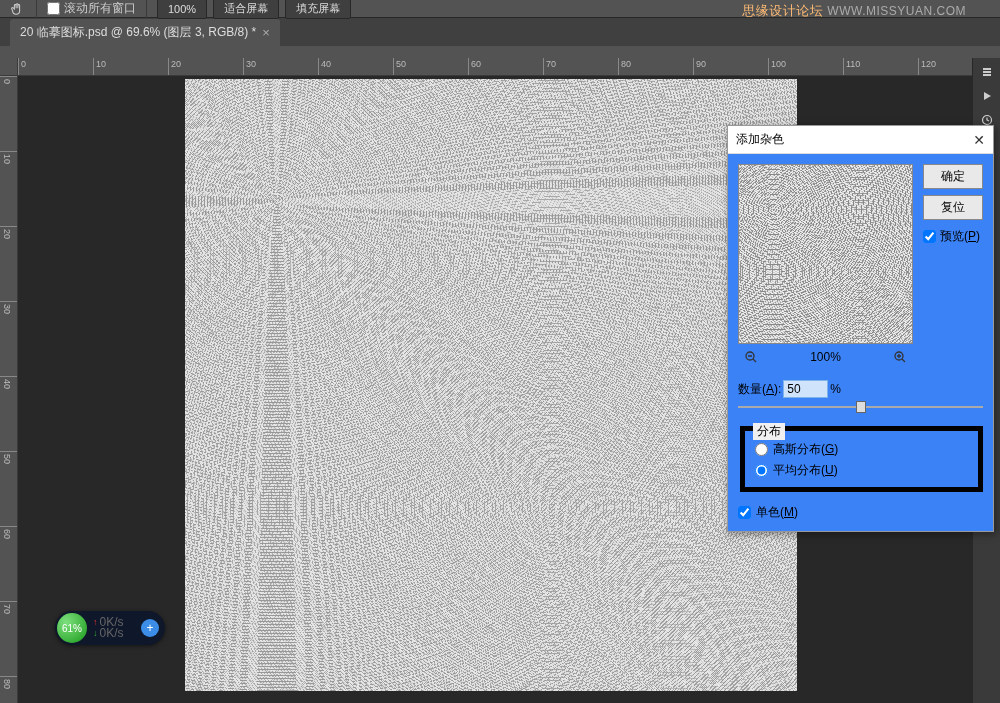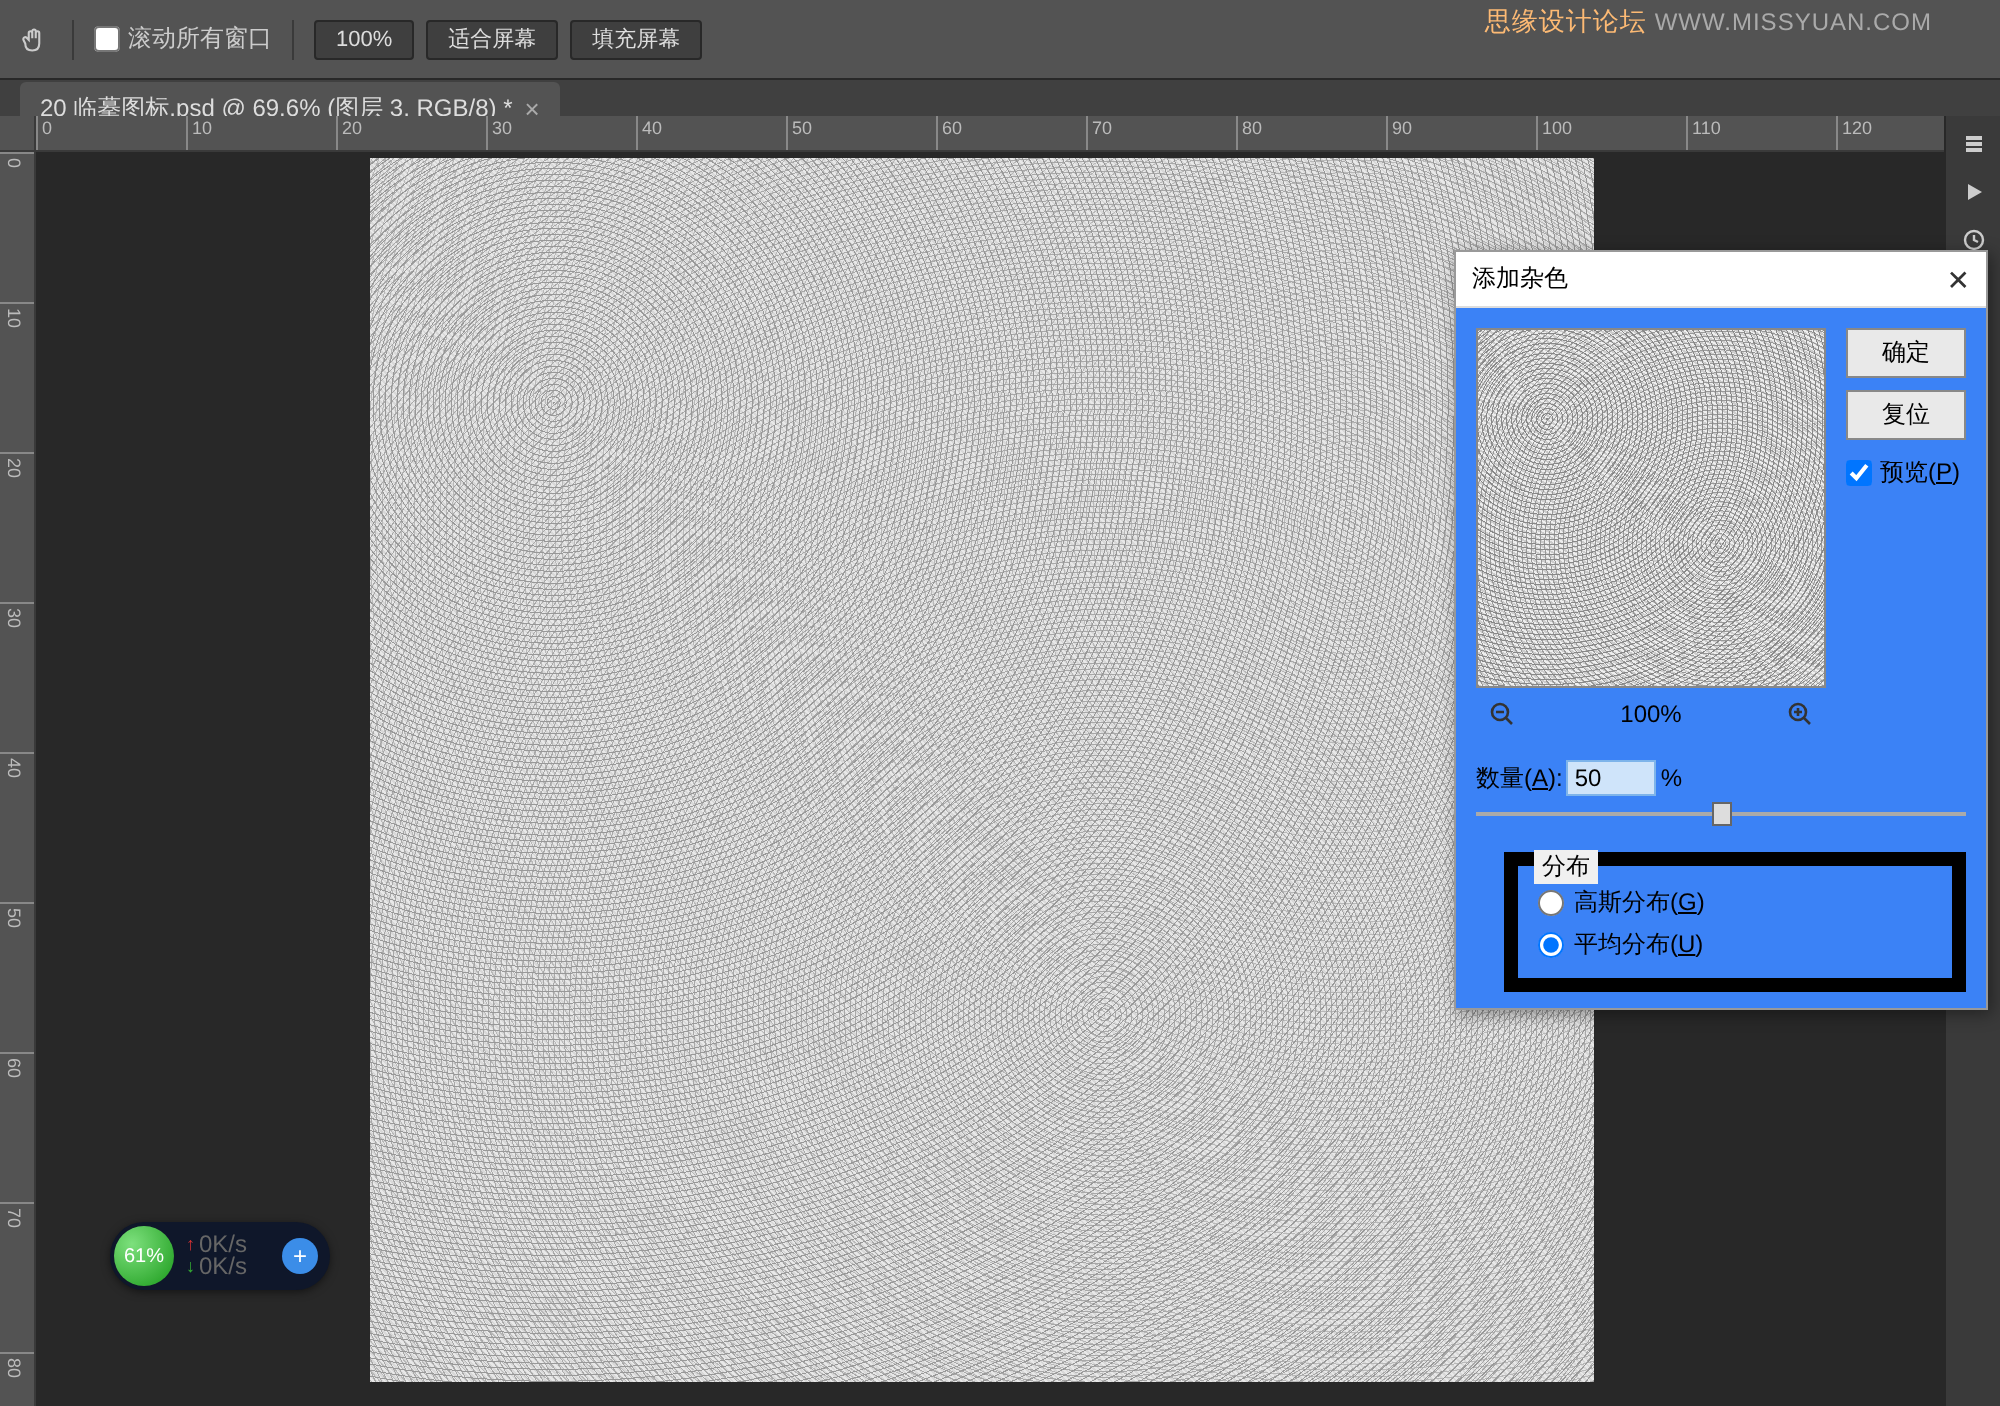--- a/index.html
+++ b/index.html
@@ -1,18 +1,18 @@
 <!DOCTYPE html>
 <html><head>
 <meta charset="utf-8">
 <style>
 * { margin: 0; padding: 0; box-sizing: border-box; font-family: "Microsoft YaHei", Arial, sans-serif; font-size: 12px; }
 body { background: #535353; width: 1000px; height: 703px; overflow: hidden; position: relative; }
 
-.top-bar { background: #535353; height: 40px; display: flex; align-items: center; padding: 0 8px; gap: 6px; border-bottom: 1px solid #282828; }
+.top-bar { background: #535353; height: 18px; display: flex; align-items: center; padding: 0 8px; gap: 6px; border-bottom: 1px solid #282828; }
 .top-bar .icon-btn { width: 18px; height: 18px; display: flex; align-items: center; justify-content: center; color: #ccc; }
 .checkbox-label { display: flex; align-items: center; gap: 4px; color: #ccc; }
 .checkbox-label input { width: 13px; height: 13px; }
 .pill-btn { background: #3f3f3f; border: 1px solid #282828; color: #ddd; padding: 2px 10px; border-radius: 2px; cursor: pointer; font-size: 11px; height: 20px; display:flex; align-items:center; }
 .divider { width: 1px; height: 20px; background: #3a3a3a; margin: 0 4px; }
 
 .tab-bar { background: #404040; height: 28px; display: flex; align-items: flex-end; padding-left: 10px; }
 .tab { background: #535353; color: #ddd; padding: 5px 10px; border-top-left-radius: 3px; border-top-right-radius: 3px; display: flex; align-items: center; gap: 6px; font-size: 11px; }
 .tab .close { color: #aaa; cursor: pointer; font-size: 13px; }
 
@@ -62,21 +62,21 @@
 .ps-btn { border: 1px solid #888; background: #e9e9e9; padding: 3px 0; text-align: center; cursor: pointer; font-size: 12px; }
 .preview-check { display: flex; align-items: center; gap: 4px; margin-top: 2px; }
 
 .amount-row { display: flex; align-items: center; gap: 2px; padding: 6px 10px 2px 10px; }
 .amount-row input[type="text"] { width: 45px; border: 1px solid #7eb4ea; padding: 1px 3px; font-size: 12px; background:#cfe4fa;}
 .slider-row { padding: 0 10px 8px 10px; }
 .slider { width: 100%; position: relative; height: 14px; }
 .slider-track { position: absolute; top: 6px; left: 0; right: 0; height: 2px; background: #aaa; }
 .slider-thumb { position: absolute; top: 1px; left: 50%; margin-left: -5px; width: 10px; height: 12px; background: #ddd; border: 1px solid #666; }
 
-.group-box { margin: 4px 10px 8px 24px; border: 7px solid #000000; padding: 8px 10px 6px 10px; position: relative; }
+.group-box { margin: 4px 10px 8px 12px; border: 5px solid #000000; padding: 8px 10px 6px 10px; position: relative; }
 .group-title { position: absolute; top: -8px; left: 8px; background: #f0f0f0; padding: 0 4px; font-size: 12px; }
 .radio-row { display: flex; align-items: center; gap: 5px; padding: 2px 0; }
 
 .mono-row { display: flex; align-items: center; gap: 5px; padding: 4px 10px 10px 10px; }
 
 .net-widget { position: absolute; left: 55px; bottom: 58px; width: 110px; height: 34px; background: #0f172a; border-radius: 17px; box-shadow: 0 1px 4px rgba(0,0,0,0.5); display: flex; align-items: center; padding: 0 6px 0 2px; }
 .net-ball { width: 30px; height: 30px; border-radius: 50%; background: radial-gradient(circle at 30% 30%, #7de07d, #1a9a1a); display: flex; align-items: center; justify-content: center; color: #fff; font-size: 10px; }
 .net-stats { margin-left: 6px; display: flex; flex-direction: column; font-size: 9px; color: #666; line-height: 11px; }
 .net-stats div { display: flex; align-items: center; gap: 2px; }
 .arrow-up { color: #d33; font-size: 9px;}
@@ -262,20 +262,24 @@
     <label class="radio-row">
       <input type="radio" name="dist" style="">
       <span><span>高斯分布(</span><u>G</u>)</span>
     </label>
     <label class="radio-row">
       <input type="radio" name="dist" checked="" style="">
       <span><span>平均分布(</span><u>U</u>)</span>
     </label>
   </div>
 
+  <label class="mono-row">
+    <input type="checkbox" checked="" style="">
+    <span><span>单色(</span><u>M</u>)</span>
+  </label>
 </div>
 
 <div class="net-widget">
   <div class="net-ball">61%</div>
   <div class="net-stats">
     <div>
         <span class="arrow-up">↑</span>
         <span>0K/s</span>
       </div>
     <div>

